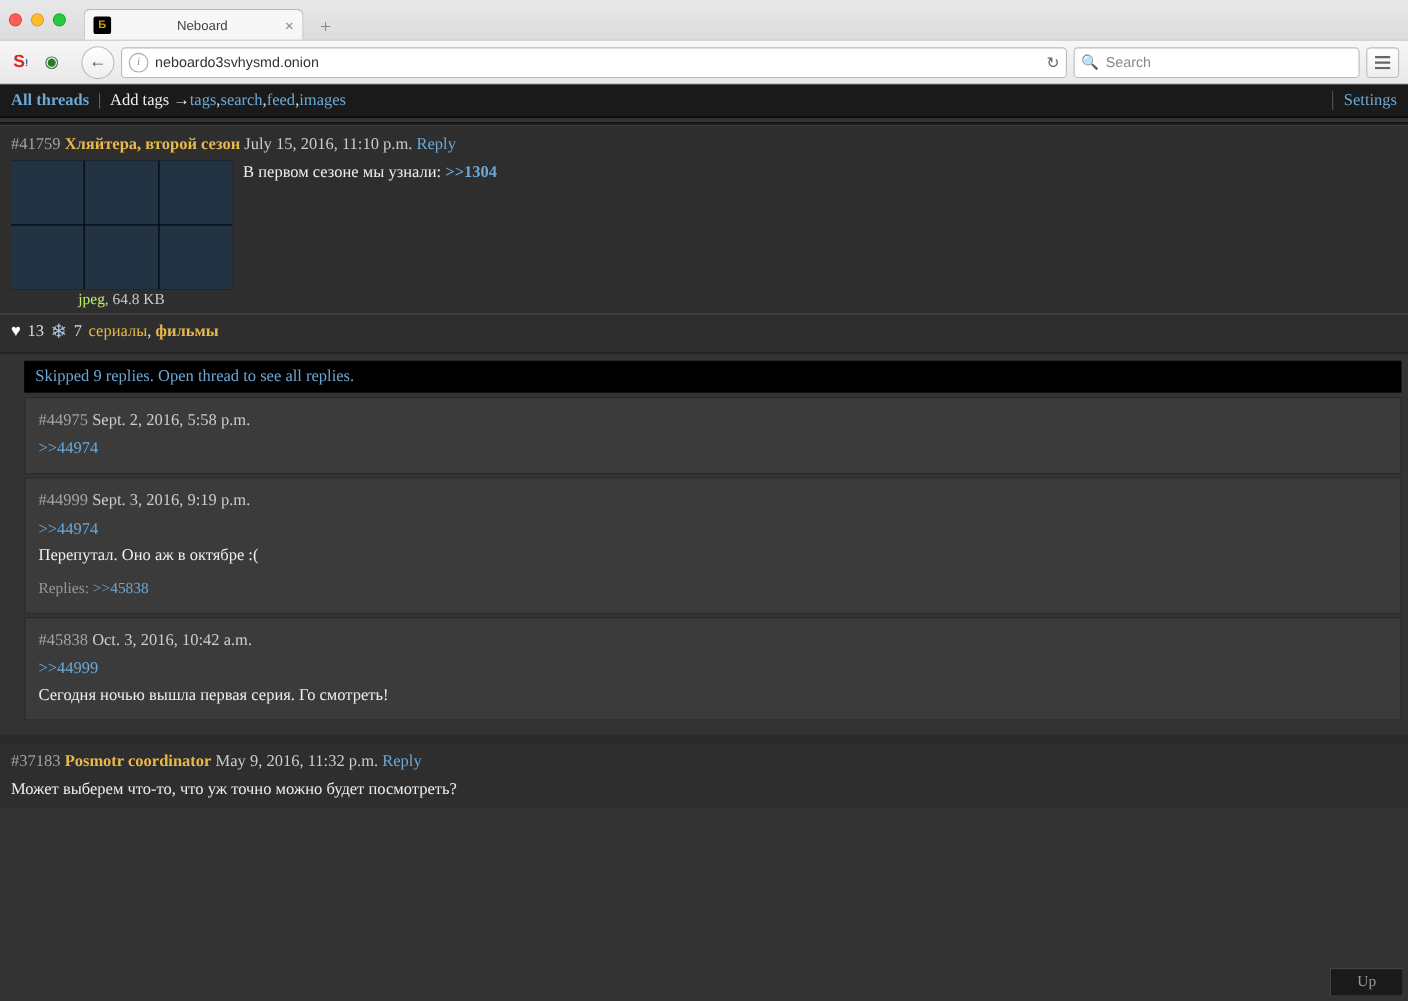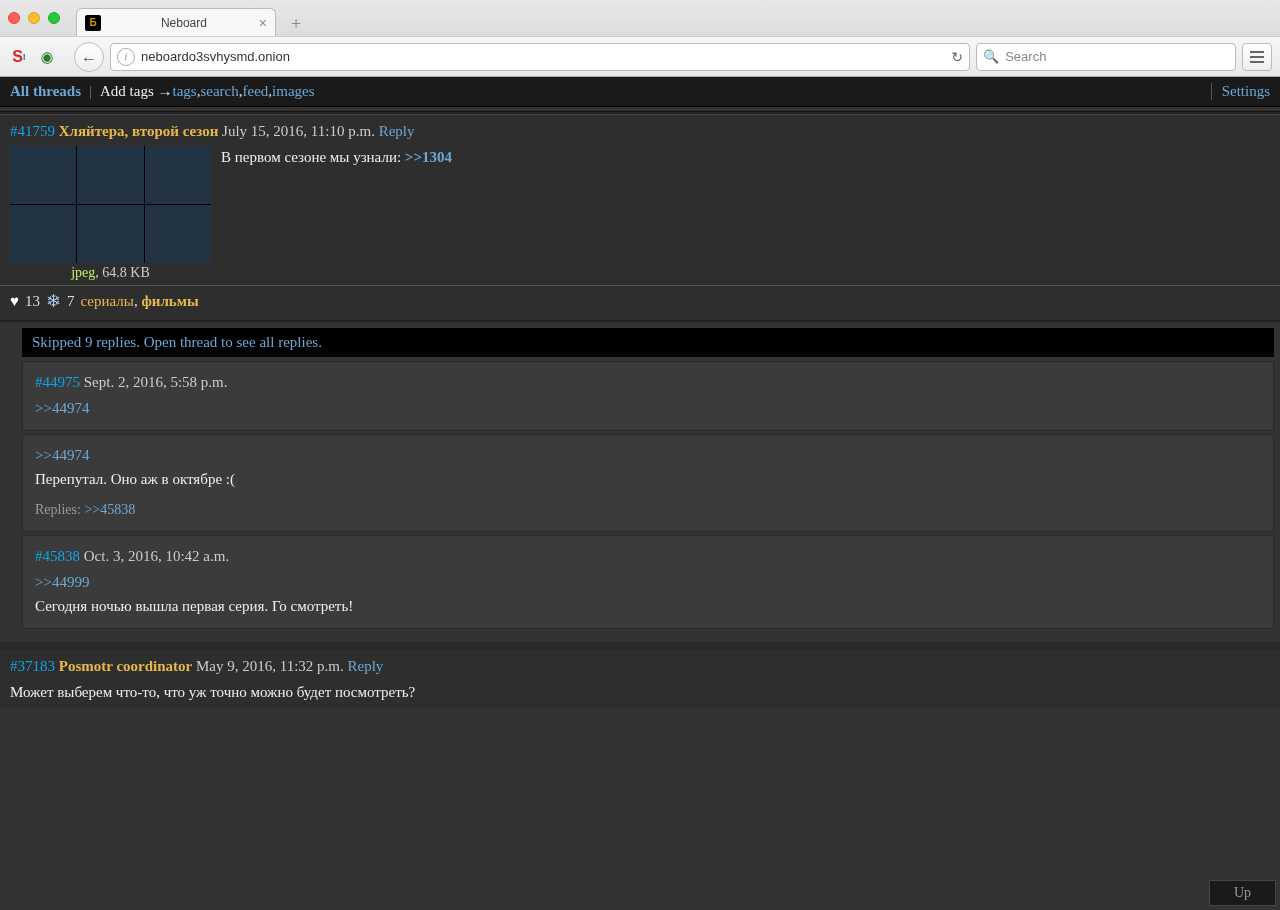--- a/index.html
+++ b/index.html
@@ -108,21 +108,21 @@
 .link { color: #6ba8d6; cursor: pointer; }
 .sep-pipe { color: #777; margin: 0 8px; }
 .comma { color: #ddd; }
 .hr-dark { height: 4px; background: #222; border-top:1px solid #111; border-bottom:1px solid #444; margin: 4px 0 0 0;}
 .thread {
   padding: 6px 10px 4px 10px;
   border-bottom: 1px solid #555;
   background: #2e2e2e;
 }
 .thread-head { margin-bottom: 4px; line-height: 1.4; }
-.post-id { color: #0ea5e9; }
+.post-id { color: #a3a3a3; }
 .thread-title { color: #e8b94a; font-weight: bold; }
 .timestamp { color: #ccc; }
 .thread-body { display: flex; gap: 10px; align-items: flex-start; }
 .thumb-block { display: flex; flex-direction: column; align-items: center; }
 .thumb-grid {
   width: 201px; height: 117px; display: grid;
   grid-template-columns: repeat(3,1fr); grid-template-rows: repeat(2,1fr);
   gap: 1px; background:#000;
 }
 .thumb-grid > div { background:#234; }
@@ -278,20 +278,24 @@
 
     <div class="reply-post">
       <div class="hdr">
         <span class="post-id">#44975</span>
         <span class="timestamp">Sept. 2, 2016, 5:58 p.m.</span>
       </div>
       <div><span class="link">&gt;&gt;44974</span></div>
     </div>
 
     <div class="reply-post">
+      <div class="hdr">
+        <span class="post-id">#44999</span>
+        <span class="timestamp">Sept. 3, 2016, 9:19 p.m.</span>
+      </div>
       <div><span class="link">&gt;&gt;44974</span></div>
       <div class="body">Перепутал. Оно аж в октябре :(</div>
       <div class="replies-line">
         <span>Replies: </span><span class="link">&gt;&gt;45838</span>
       </div>
     </div>
 
     <div class="reply-post">
       <div class="hdr">
         <span class="post-id">#45838</span>

